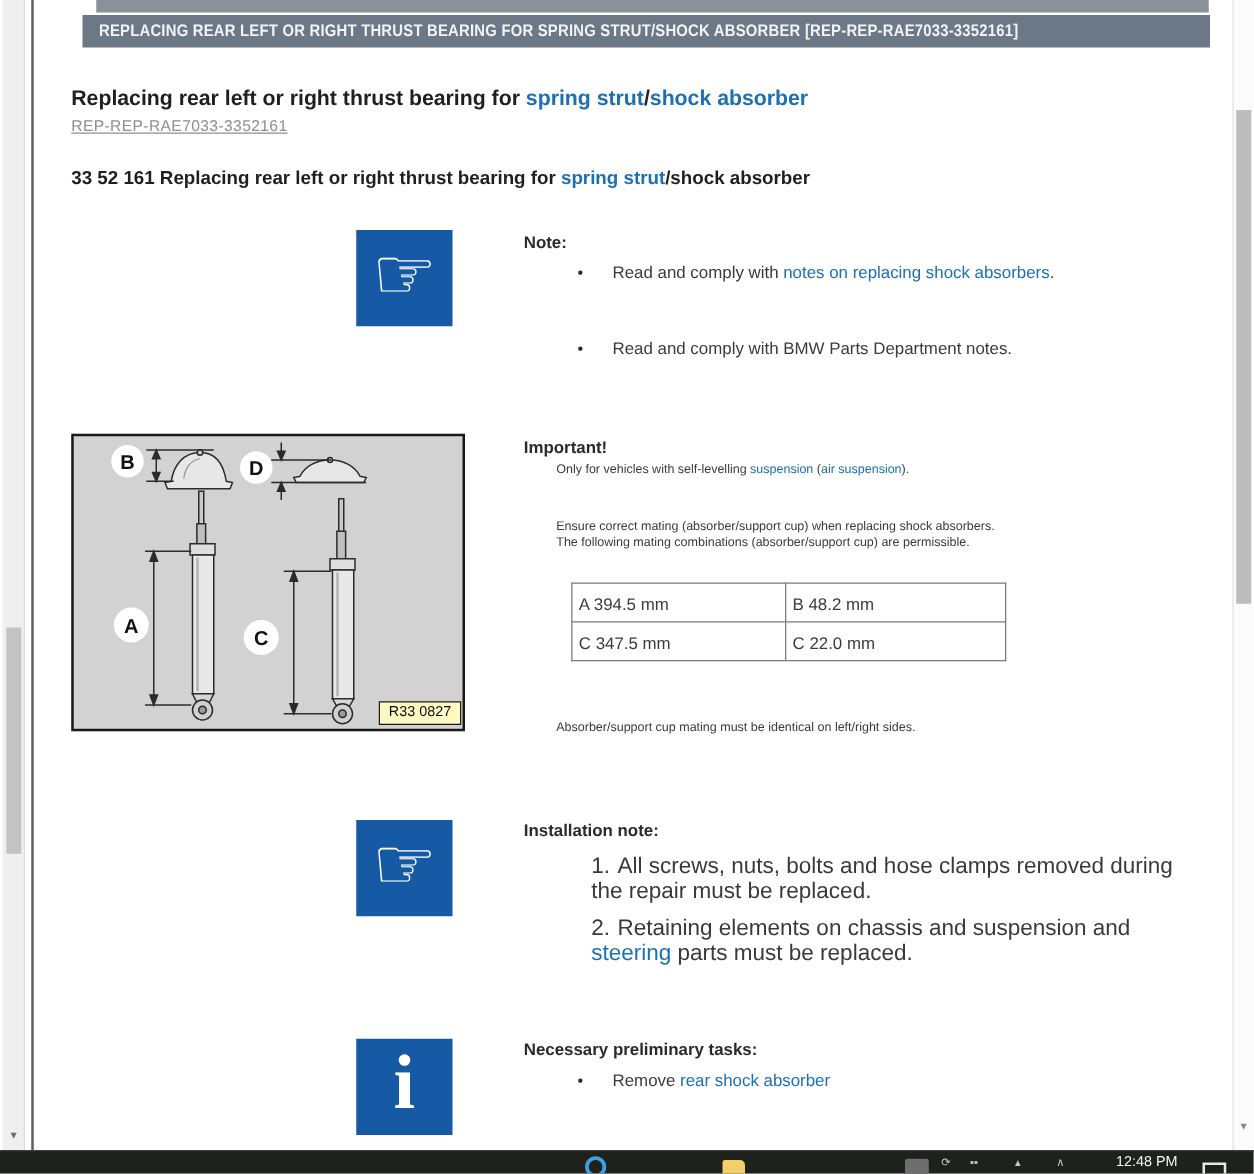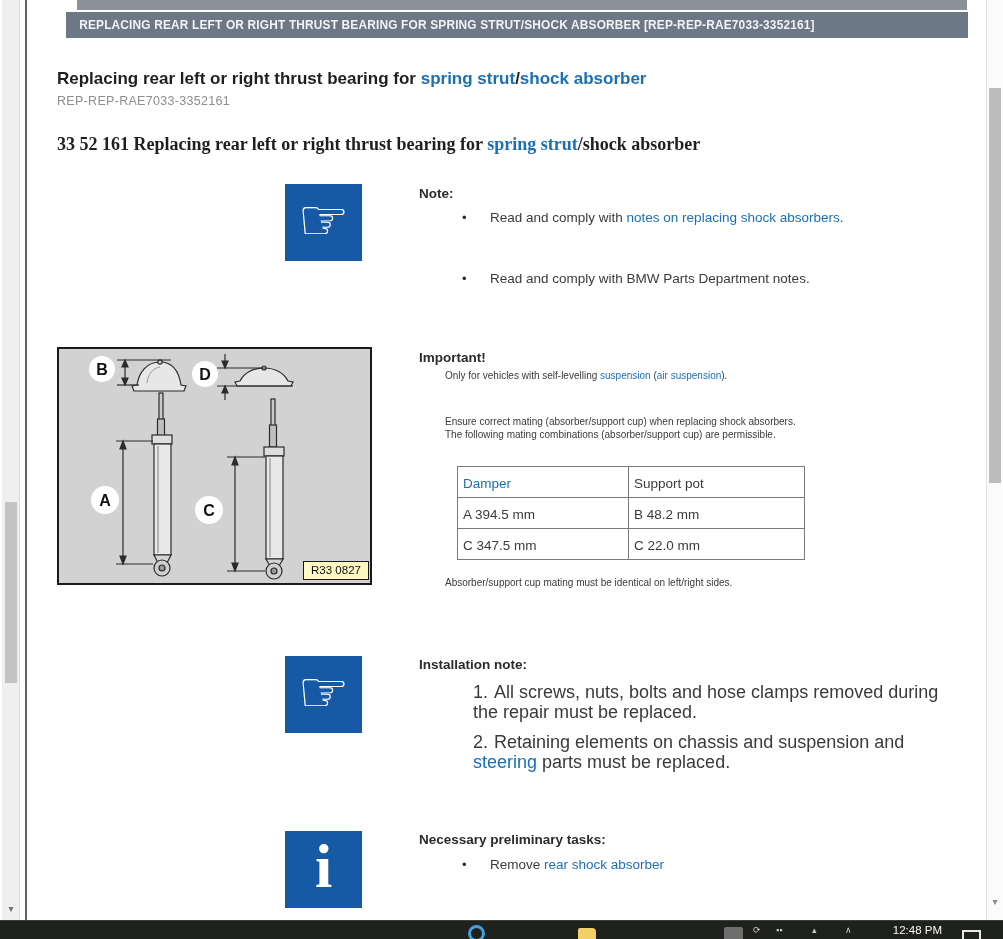--- a/index.html
+++ b/index.html
@@ -16,22 +16,22 @@
   .right-scrollbar { position:absolute; left:986px; top:0; width:17px; height:920px; background:#fbfbfb; border-left:1px solid #e2e2e2; }
   .right-thumb { position:absolute; left:2px; top:88px; width:12px; height:395px; background:#bcbcbc; }
   .right-arrow { position:absolute; left:0; top:896px; width:16px; text-align:center; color:#8a8a8a; font-size:10px; line-height:12px; }
 
   
   .header-bar { position:absolute; left:66px; top:12px; width:902px; height:26px; background:#6d7887; color:#f1f3f5; overflow:hidden; }
   .header-bar .hb-text { display:inline-block; font-size:13.5px; font-weight:bold; line-height:26px; padding-left:15px; white-space:nowrap; transform:scaleX(0.88); transform-origin:left center; letter-spacing:0.2px; }
 
   
   .h1 { position:absolute; left:57px; top:69px; font-size:17px; font-weight:bold; color:#1f1f1f; }
-  .doc-code { position:absolute; left:57px; top:94px; font-size:12.5px; color:#8e8e8e; letter-spacing:0.3px; }
-  .h2 { position:absolute; left:57px; top:134px; font-size:18px; font-weight:bold; color:#1f1f1f;font-family:Liberation Serif, serif; }
+  .doc-code { position:absolute; left:57px; top:94px; font-size:12.5px; color:#8e8e8e; letter-spacing:0.3px;text-decoration:underline; }
+  .h2 { position:absolute; left:57px; top:134px; font-size:15px; font-weight:bold; color:#1f1f1f; }
 
   .sec-heading { position:absolute; font-size:13.5px; font-weight:bold; color:#2b2b2b; }
 
   
   .blue-icon { position:absolute; left:285px; width:77px; height:77px; background:#1659a4; display:flex; align-items:center; justify-content:center; }
   .hand-glyph { color:#ffffff; font-size:58px; line-height:1; margin-top:-6px; }
   .info-glyph { color:#ffffff; font-family:"Liberation Serif", serif; font-weight:bold; font-size:62px; line-height:1; margin-top:-8px; }
 
   
   .bullet-row { position:absolute; left:462px; display:flex; font-size:13.5px; }
@@ -165,24 +165,20 @@
   <div class="fig-code">R33 0827</div>
 </div>
 
 <div class="sec-heading" style="left:419px; top:350px;">Important!</div>
 <div class="body-line" style="top:370px;"><span>Only for vehicles with self-levelling </span><a>suspension</a><span> (</span><a>air suspension</a><span>).</span></div>
 <div class="body-line" style="top:400px;margin-top:16px;">Ensure correct mating (absorber/support cup) when replacing shock absorbers.</div>
 <div class="body-line" style="top:429px;">The following mating combinations (absorber/support cup) are permissible.</div>
 
 <table class="mating-table">
   <tbody>
-    <tr>
-      <td class="c1"><a>Damper</a></td>
-      <td class="c2">Support pot</td>
-    </tr>
     <tr>
       <td class="c1">A 394.5 mm</td>
       <td class="c2">B 48.2 mm</td>
     </tr>
     <tr>
       <td class="c1">C 347.5 mm</td>
       <td class="c2">C 22.0 mm</td>
     </tr>
   </tbody>
 </table>

